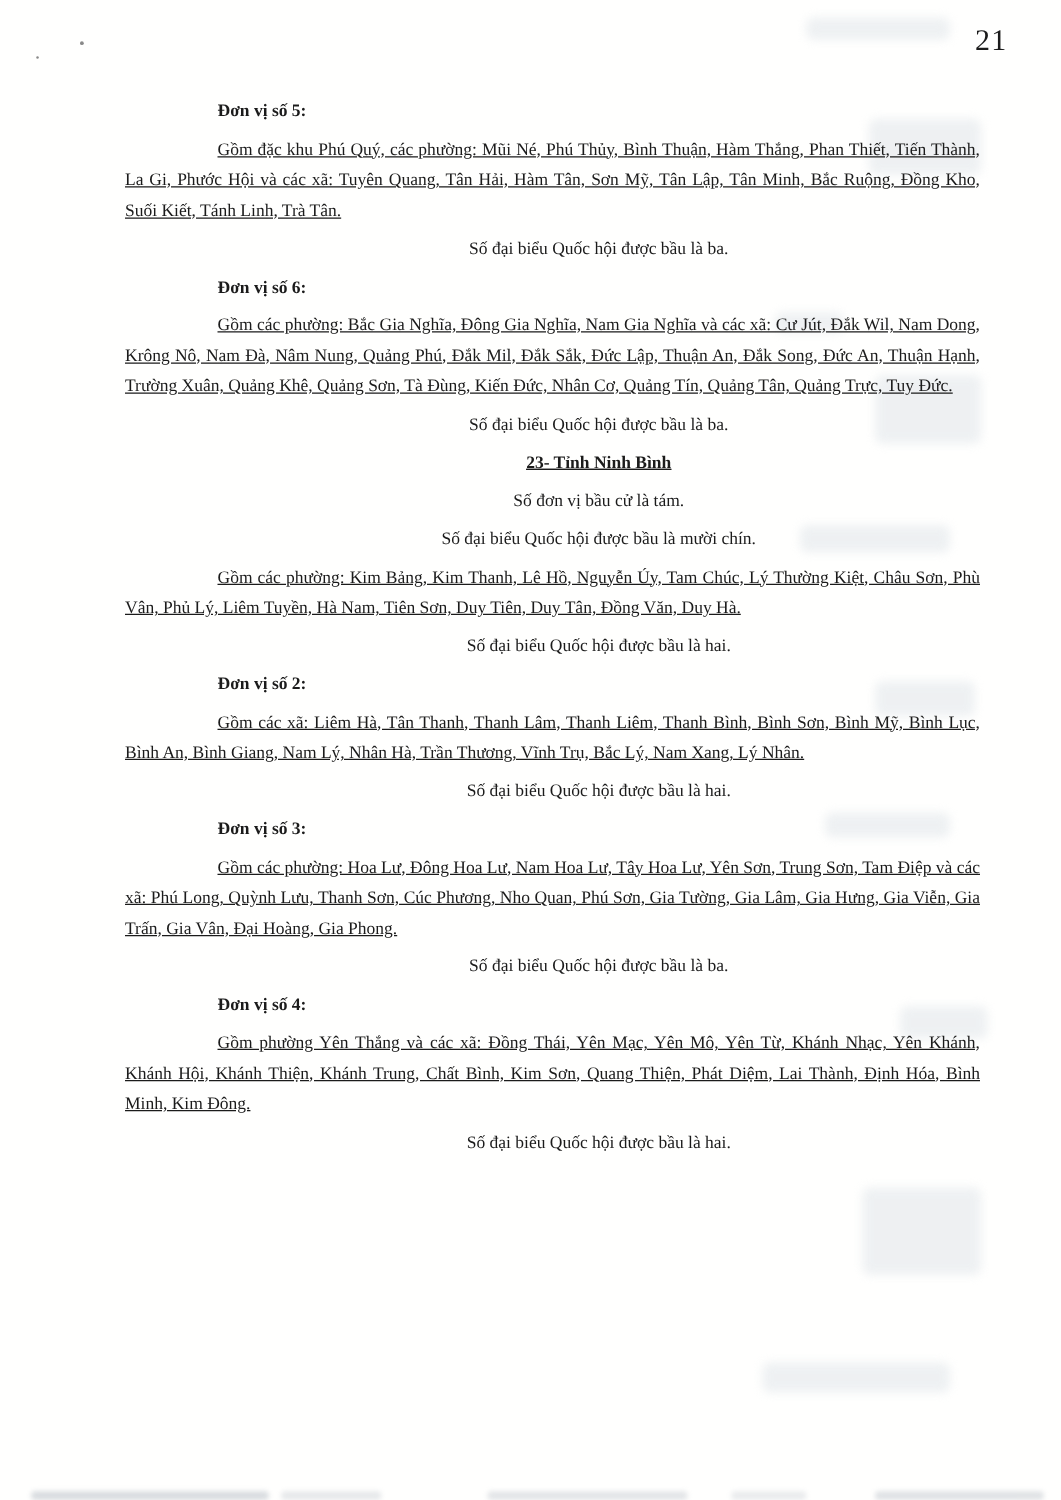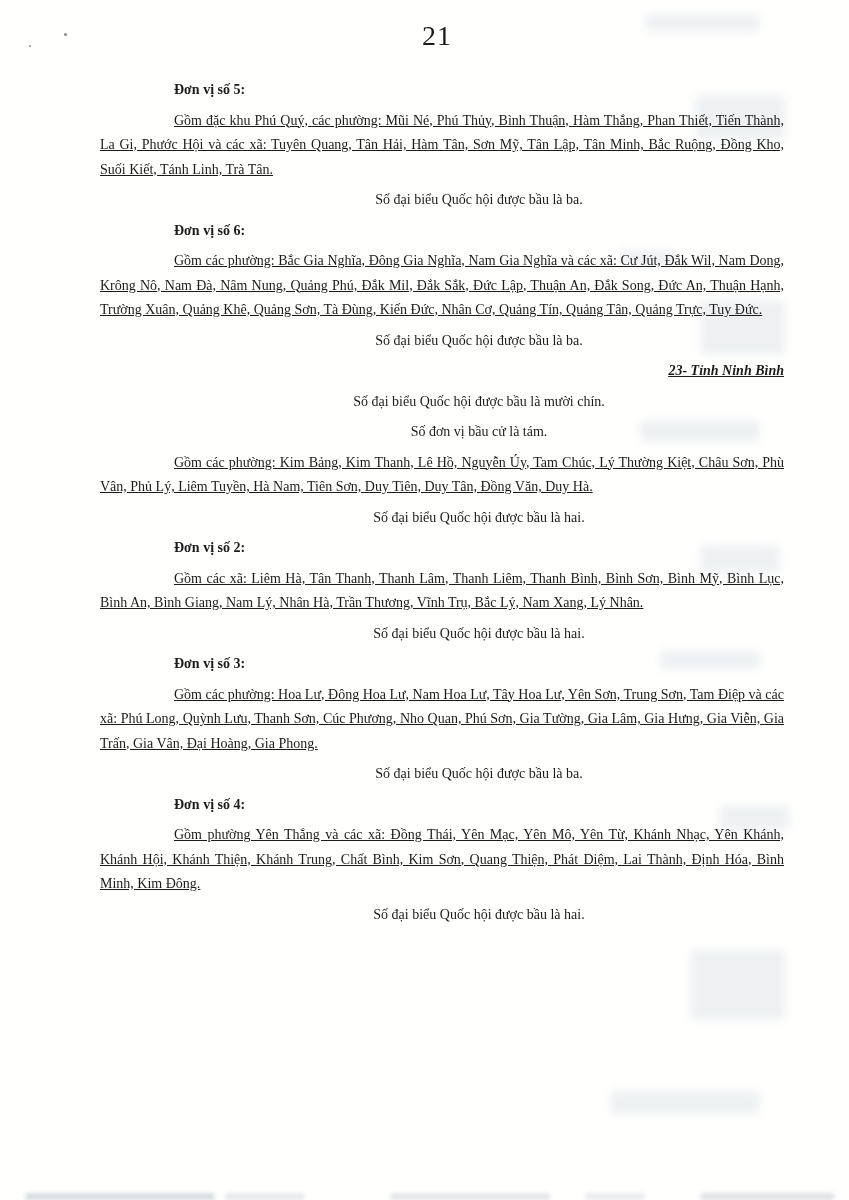--- a/index.html
+++ b/index.html
@@ -10,36 +10,36 @@
       color: #1b1b1b;
       position: relative;
       overflow: hidden;
     }
     .page {
       position: absolute; inset: 0;
       background: #fffffe;
     }
     .page-number {
       position: absolute;
-      top: 20px; left: 92px; width: 690px;
-      text-align: center;
-      font-size: 28px;
+      top: 20px; left: 116px; width: 690px;
+      text-align: right;
+      font-size: 24px;
       letter-spacing: 1px;
     }
     .content {
       position: absolute;
       left: 100px; top: 78px; width: 684px;
       font-size: 14px;
       line-height: 24.5px;
     }
     .block { margin: 0 0 6px 0; text-indent: 74px; }
     .para { text-align: justify; text-decoration: underline; }
     .plain { text-align: center; }
     .unit-heading { font-weight: bold; text-align: left; }
-    .province-heading { font-weight: bold; text-decoration: underline; text-align: right; font-style: italic; }
+    .province-heading { font-weight: bold; text-decoration: underline; text-align: center; }
     .province-heading span { text-decoration: underline; }
     
     .speckle {
       position: absolute; width: 3px; height: 3px;
       background: #4a4a4a; border-radius: 50%; opacity: .65;
     }
     .ghost {
       position: absolute;
       background: #e7ebee;
       filter: blur(4px);
@@ -79,22 +79,22 @@
   <div class="content">
     <div class="block unit-heading">Đơn vị số 5:</div>
     <div class="block para">Gồm đặc khu Phú Quý, các phường: Mũi Né, Phú Thủy, Bình Thuận, Hàm Thắng, Phan Thiết, Tiến Thành, La Gi, Phước Hội và các xã: Tuyên Quang, Tân Hải, Hàm Tân, Sơn Mỹ, Tân Lập, Tân Minh, Bắc Ruộng, Đồng Kho, Suối Kiết, Tánh Linh, Trà Tân.</div>
     <div class="block plain">Số đại biểu Quốc hội được bầu là ba.</div>
 
     <div class="block unit-heading">Đơn vị số 6:</div>
     <div class="block para">Gồm các phường: Bắc Gia Nghĩa, Đông Gia Nghĩa, Nam Gia Nghĩa và các xã: Cư Jút, Đắk Wil, Nam Dong, Krông Nô, Nam Đà, Nâm Nung, Quảng Phú, Đắk Mil, Đắk Sắk, Đức Lập, Thuận An, Đắk Song, Đức An, Thuận Hạnh, Trường Xuân, Quảng Khê, Quảng Sơn, Tà Đùng, Kiến Đức, Nhân Cơ, Quảng Tín, Quảng Tân, Quảng Trực, Tuy Đức.</div>
     <div class="block plain">Số đại biểu Quốc hội được bầu là ba.</div>
 
     <div class="block province-heading"><span>23- Tỉnh Ninh Bình</span></div>
+    <div class="block plain">Số đơn vị bầu cử là tám.</div>
     <div class="block plain">Số đại biểu Quốc hội được bầu là mười chín.</div>
-    <div class="block plain">Số đơn vị bầu cử là tám.</div>
 
     <div class="block para">Gồm các phường: Kim Bảng, Kim Thanh, Lê Hồ, Nguyễn Úy, Tam Chúc, Lý Thường Kiệt, Châu Sơn, Phù Vân, Phủ Lý, Liêm Tuyền, Hà Nam, Tiên Sơn, Duy Tiên, Duy Tân, Đồng Văn, Duy Hà.</div>
     <div class="block plain">Số đại biểu Quốc hội được bầu là hai.</div>
 
     <div class="block unit-heading">Đơn vị số 2:</div>
     <div class="block para">Gồm các xã: Liêm Hà, Tân Thanh, Thanh Lâm, Thanh Liêm, Thanh Bình, Bình Sơn, Bình Mỹ, Bình Lục, Bình An, Bình Giang, Nam Lý, Nhân Hà, Trần Thương, Vĩnh Trụ, Bắc Lý, Nam Xang, Lý Nhân.</div>
     <div class="block plain">Số đại biểu Quốc hội được bầu là hai.</div>
 
     <div class="block unit-heading">Đơn vị số 3:</div>
     <div class="block para">Gồm các phường: Hoa Lư, Đông Hoa Lư, Nam Hoa Lư, Tây Hoa Lư, Yên Sơn, Trung Sơn, Tam Điệp và các xã: Phú Long, Quỳnh Lưu, Thanh Sơn, Cúc Phương, Nho Quan, Phú Sơn, Gia Tường, Gia Lâm, Gia Hưng, Gia Viễn, Gia Trấn, Gia Vân, Đại Hoàng, Gia Phong.</div>

